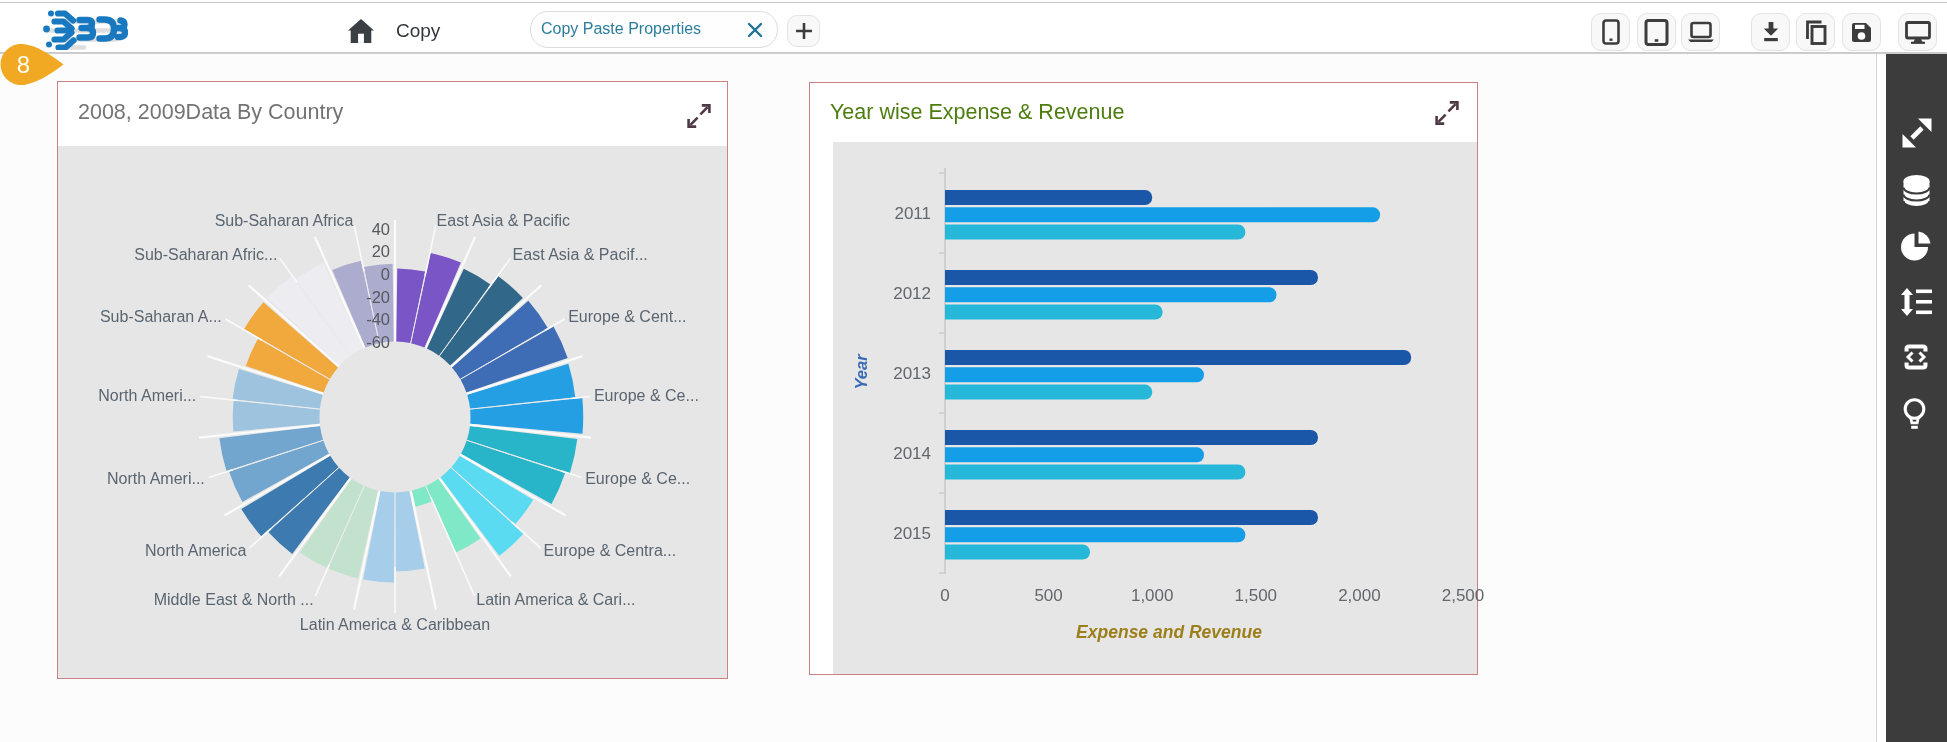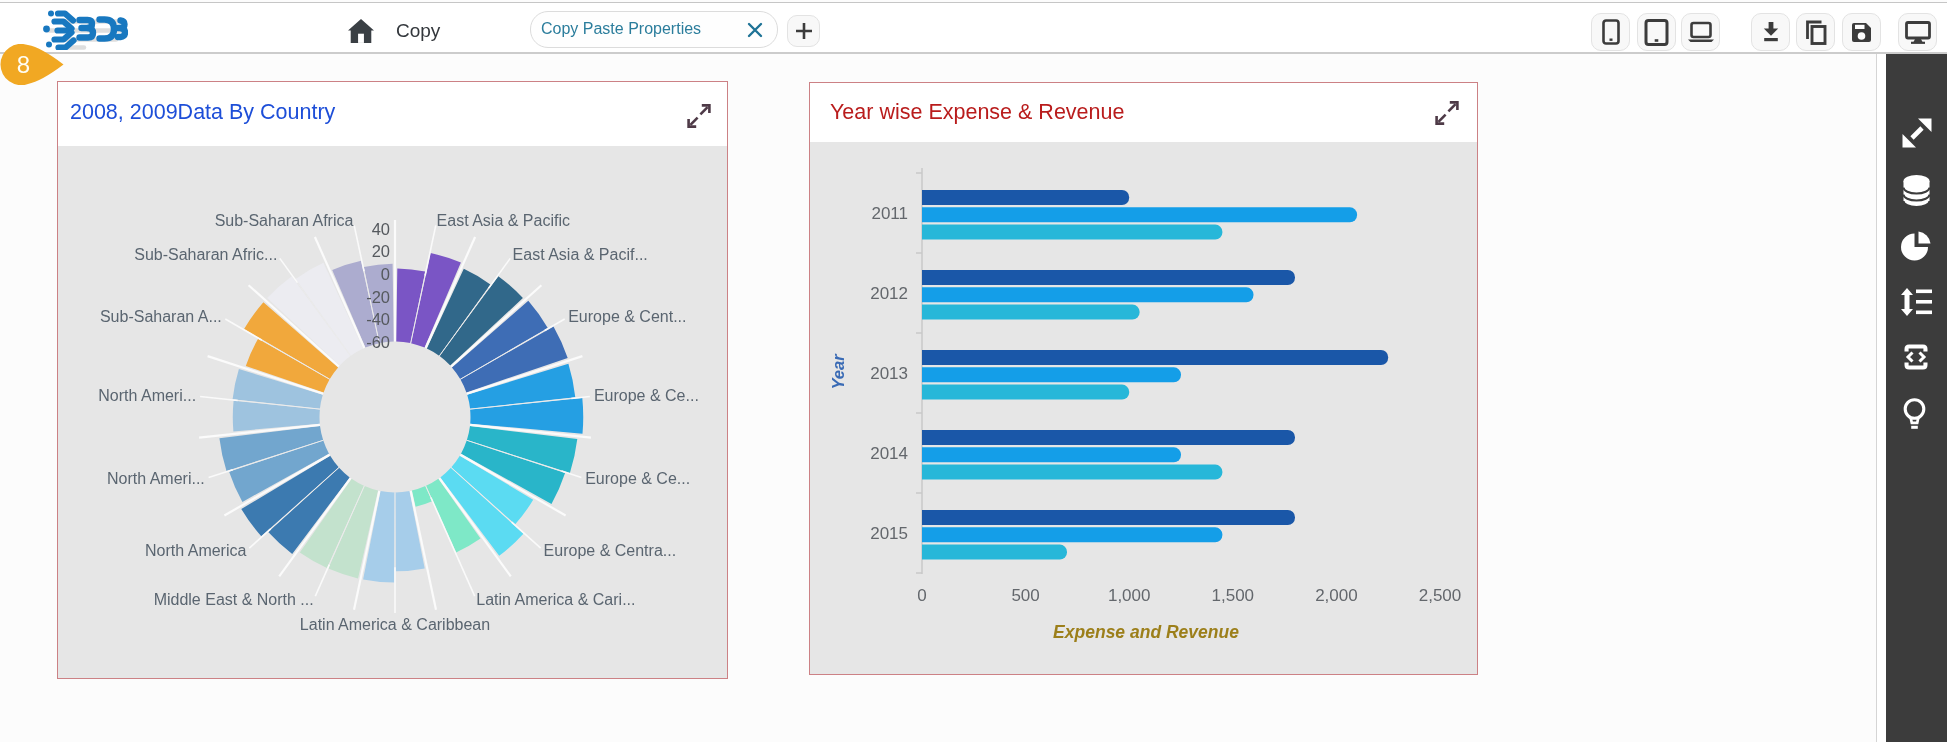--- a/index.html
+++ b/index.html
@@ -20,25 +20,25 @@
 #badge { position:absolute; left:0; top:44px; }
 #badge text { font-family:"Liberation Sans", sans-serif; }
 #sidebar { position:absolute; left:1886px; top:54px; width:61px; height:688px; background:#3c3c3c; }
 #scrollstrip { position:absolute; left:1876px; top:54px; width:10px; height:688px; background:#fff;
   border-left:1px solid #d5d5d5; }
 .sbicon { position:absolute; left:14px; }
 .card { position:absolute; background:#fff; border:1px solid #cc8185; }
 #card1 { left:57px; top:81px; width:671px; height:598px; }
 #card2 { left:809px; top:82px; width:669px; height:593px; }
 .chead { position:absolute; left:0; top:0; right:0; height:62px; background:#fff; }
-.ctitle { position:absolute; left:12px; top:18px; font-size:21.5px; color:#1d4ed8; }
-#card2 .ctitle { color:#b91c1c; top:17px; left:20px; }
+.ctitle { position:absolute; left:20px; top:18px; font-size:21.5px; color:#737373; }
+#card2 .ctitle { color:#4d7c0f; top:17px; left:20px; }
 .cbody { position:absolute; left:0; right:0; bottom:0; background:#e6e6e6; }
 #card1 .cbody { top:64px; }
-#card2 .cbody { top:59px; }
+#card2 .cbody { top:59px;margin-left:23px; }
 .expic { position:absolute; right:15px; top:21px; }
 #card2 .expic { right:17px; top:17px; }
 svg text { font-family:"Liberation Sans", sans-serif; }
 </style>
 </head>
 <body>
 <div id="topline"></div>
 <div id="nav">
   <svg id="logo" width="86" height="42" viewBox="0 0 86 42">
     <g fill="none" stroke="#dedede" stroke-width="4.5" stroke-linecap="round">

